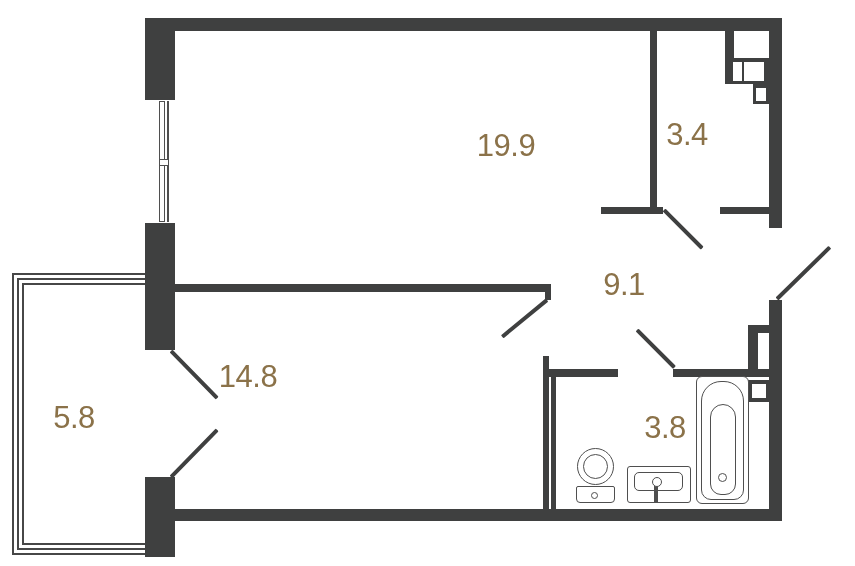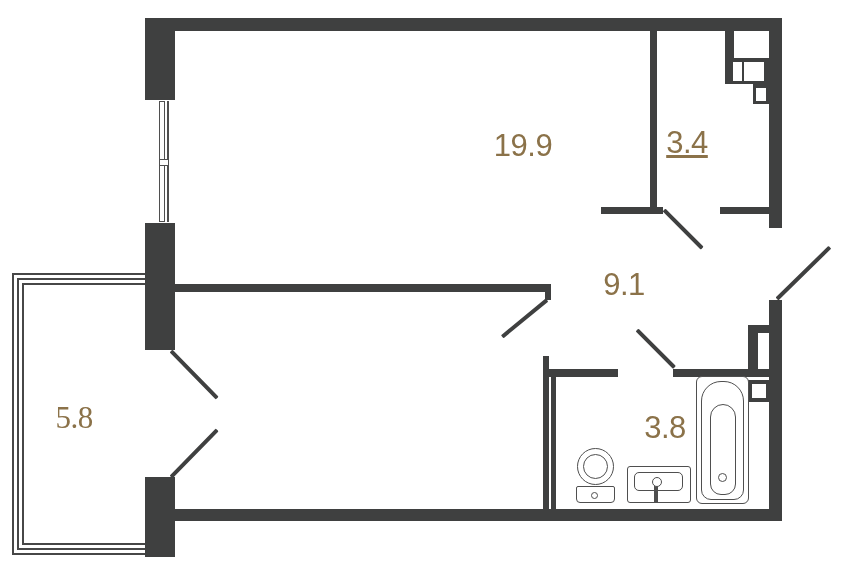--- a/index.html
+++ b/index.html
@@ -78,19 +78,20 @@
   <div class="fx" style="left:576px;top:486px;width:39px;height:17px;border-radius:2px 2px 4px 4px;"></div>
   <div class="fx" style="left:577px;top:448px;width:37px;height:37px;border-radius:50%;"></div>
   <div class="fx" style="left:583px;top:454px;width:25px;height:25px;border-width:1px;border-radius:50%;"></div>
   <div class="fx" style="left:591px;top:492px;width:7px;height:7px;border-width:1px;border-radius:50%;"></div>
 
   <div class="fx" style="left:627px;top:466px;width:64px;height:37px;border-radius:3px;"></div>
   <div class="fx" style="left:634px;top:472px;width:49px;height:19px;border-width:1px;border-radius:5px;"></div>
   <div class="fill" style="left:654px;top:481px;width:4px;height:21px;"></div>
   <div class="fx" style="left:652px;top:477px;width:10px;height:10px;border-width:1px;border-radius:50%;"></div>
 
-  <div class="lab" style="left:523px;top:146px;">19.9</div>
-  <div class="lab" style="left:687px;top:143px;text-decoration:underline;">3.4</div>
+  <div class="lab" style="left:506px;top:146px;">19.9</div>
+  <div class="lab" style="left:687px;top:135px;">3.4</div>
   <div class="lab" style="left:624px;top:285px;">9.1</div>
-  <div class="lab" style="left:74px;top:418px;font-family:Liberation Serif, serif;">5.8</div>
+  <div class="lab" style="left:248px;top:377px;">14.8</div>
+  <div class="lab" style="left:74px;top:418px;">5.8</div>
   <div class="lab" style="left:665px;top:428px;">3.8</div>
 
 </div>
 
 </body></html>

